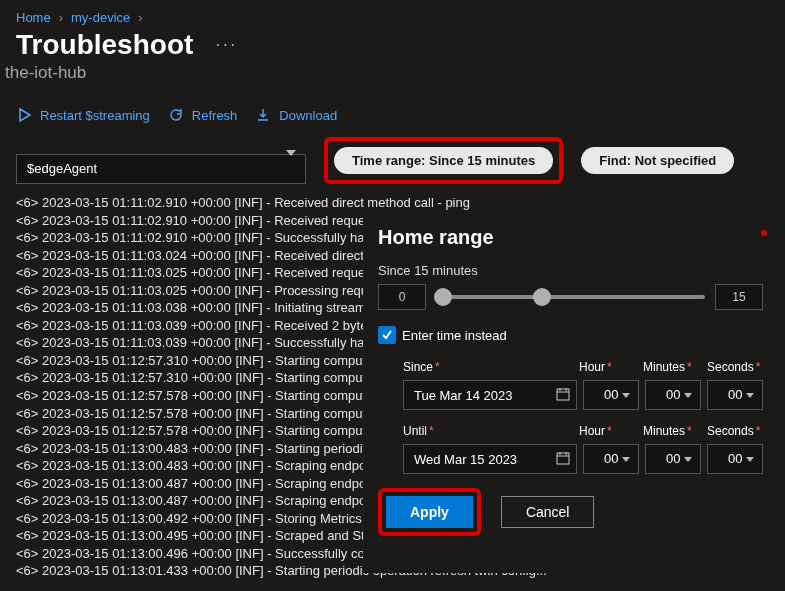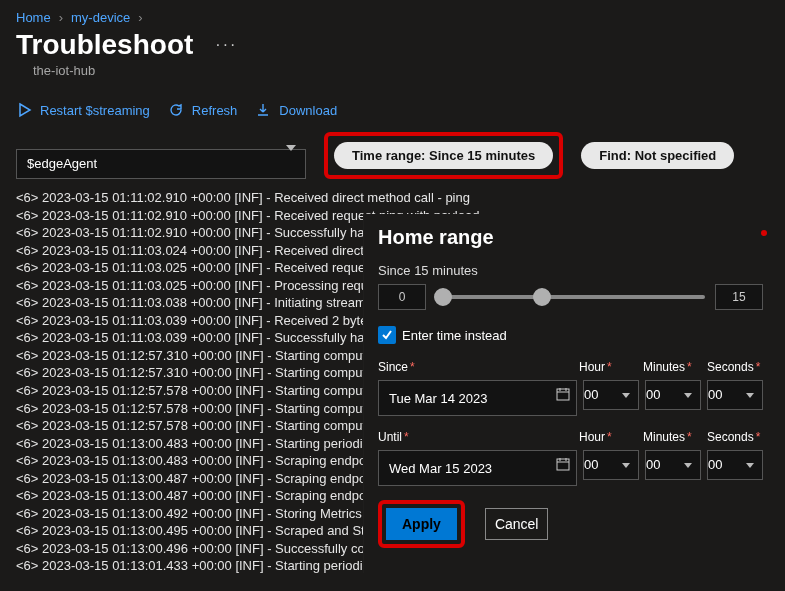--- a/index.html
+++ b/index.html
@@ -14,21 +14,21 @@
     position: relative;
   }
   a { color: #4fa6ff; text-decoration: none; }
 
   .breadcrumb { padding: 10px 16px 4px; font-size: 13px; display: flex; align-items: center; gap: 8px; }
   .breadcrumb .sep { color: #888; }
 
   .title-row { display:flex; align-items:center; gap:22px; padding: 0 16px;}
   .page-title { font-size: 28px; font-weight: 600; }
   .dots { color:#ccc; font-size:16px; letter-spacing:2px;}
-  .subtitle { color:#a6a6a6; padding: 2px 33px 12px; font-size:13px;}
+  .subtitle { color:#a6a6a6; padding: 2px 5px 12px; font-size:17px;}
 
   .toolbar { display:flex; align-items:center; gap:18px; padding: 12px 16px 14px; }
   .tbtn { display:flex; align-items:center; gap:8px; color:#4fa6ff; cursor:pointer; background:none; border:none; font-size:13px;}
   .icon { display:inline-flex; width:16px; height:16px; align-items:center; justify-content:center;}
   .icon svg { width:16px; height:16px; }
 
   .controls-row { display:flex; gap:18px; padding: 0 16px 10px; align-items:center;}
   .module-select { position:relative; width:290px; }
   .module-select select {
     width:100%; background:#131313; color:#fff; border:1px solid #555;
@@ -70,45 +70,45 @@
   .slider-row { display:flex; align-items:center; gap:10px; margin:4px 0 16px;}
   .numbox { width:48px; height:26px; background:#131313; border:1px solid #555; text-align:center; line-height:24px; font-size:12px; color:#ccc;}
   .track { flex:1; position:relative; height:4px; background:#888; border-radius:2px;}
   .thumb { position:absolute; top:-7px; width:18px; height:18px; border-radius:50%; background:#b0b0b0; border:2px solid #b0b0b0;}
   .track .t1{left:-2px;} .track .t2{left:36%;}
 
   .check-row { display:flex; align-items:center; gap:6px; margin-bottom:16px;}
   .cbox { width:18px; height:18px; background:#0078d4; border-radius:2px; display:flex;align-items:center;justify-content:center;}
   .cbox svg{width:12px;height:12px;}
 
-  .date-row { margin-bottom:14px;}
+  .date-row { margin-bottom:14px;margin-left:25px;}
   .date-labels { display:flex; gap:8px; font-size:12px; margin-bottom:6px;}
   .date-labels .main{ flex:1;}
   .date-labels .sub{ width:56px;}
   .date-inputs { display:flex; gap:6px;}
   .input-date { flex:1; position:relative;}
   .input-date input{
-    width:100%; height:36px; background:#131313; border:1px solid #555; color:#fff;
+    width:100%; height:30px; background:#131313; border:1px solid #555; color:#fff;
     padding:0 30px 0 10px; font-size:13px;
   }
   .input-date .cal{ position:absolute; right:6px; top:6px; color:#ccc;}
   .sel { width:56px; height:30px; background:#131313; border:1px solid #555; position:relative;}
-  .sel span{ position:absolute; left:0; top:6px; font-size:13px;}
+  .sel span{ position:absolute; left:20px; top:6px; font-size:13px;}
   .sel::after{
     content:""; position:absolute; right:8px; top:12px;
     border-left:4px solid transparent; border-right:4px solid transparent;
     border-top:5px solid #bbb;
   }
 
   .btn-row { display:flex; align-items:center; gap:20px; margin-top:6px;}
   .btn-primary {
-    background:#0078d4; color:#000000; border:none; padding:8px 16px; font-size:14px; cursor:pointer; font-weight:600;
+    background:#0078d4; color:#ffffff; border:none; padding:8px 24px; font-size:14px; cursor:pointer; font-weight:600;
   }
   .btn-secondary {
-    background:transparent; color:#fff; border:1px solid #888; padding:7px 9px; font-size:14px; cursor:pointer;text-align:center;
+    background:transparent; color:#fff; border:1px solid #888; padding:7px 24px; font-size:14px; cursor:pointer;text-align:center;
   }
 </style>
 </head>
 <body>
 
 <div class="breadcrumb">
   <a>Home</a>
   <span class="sep">›</span>
   <a>my-device</a>
   <span class="sep">›</span>

